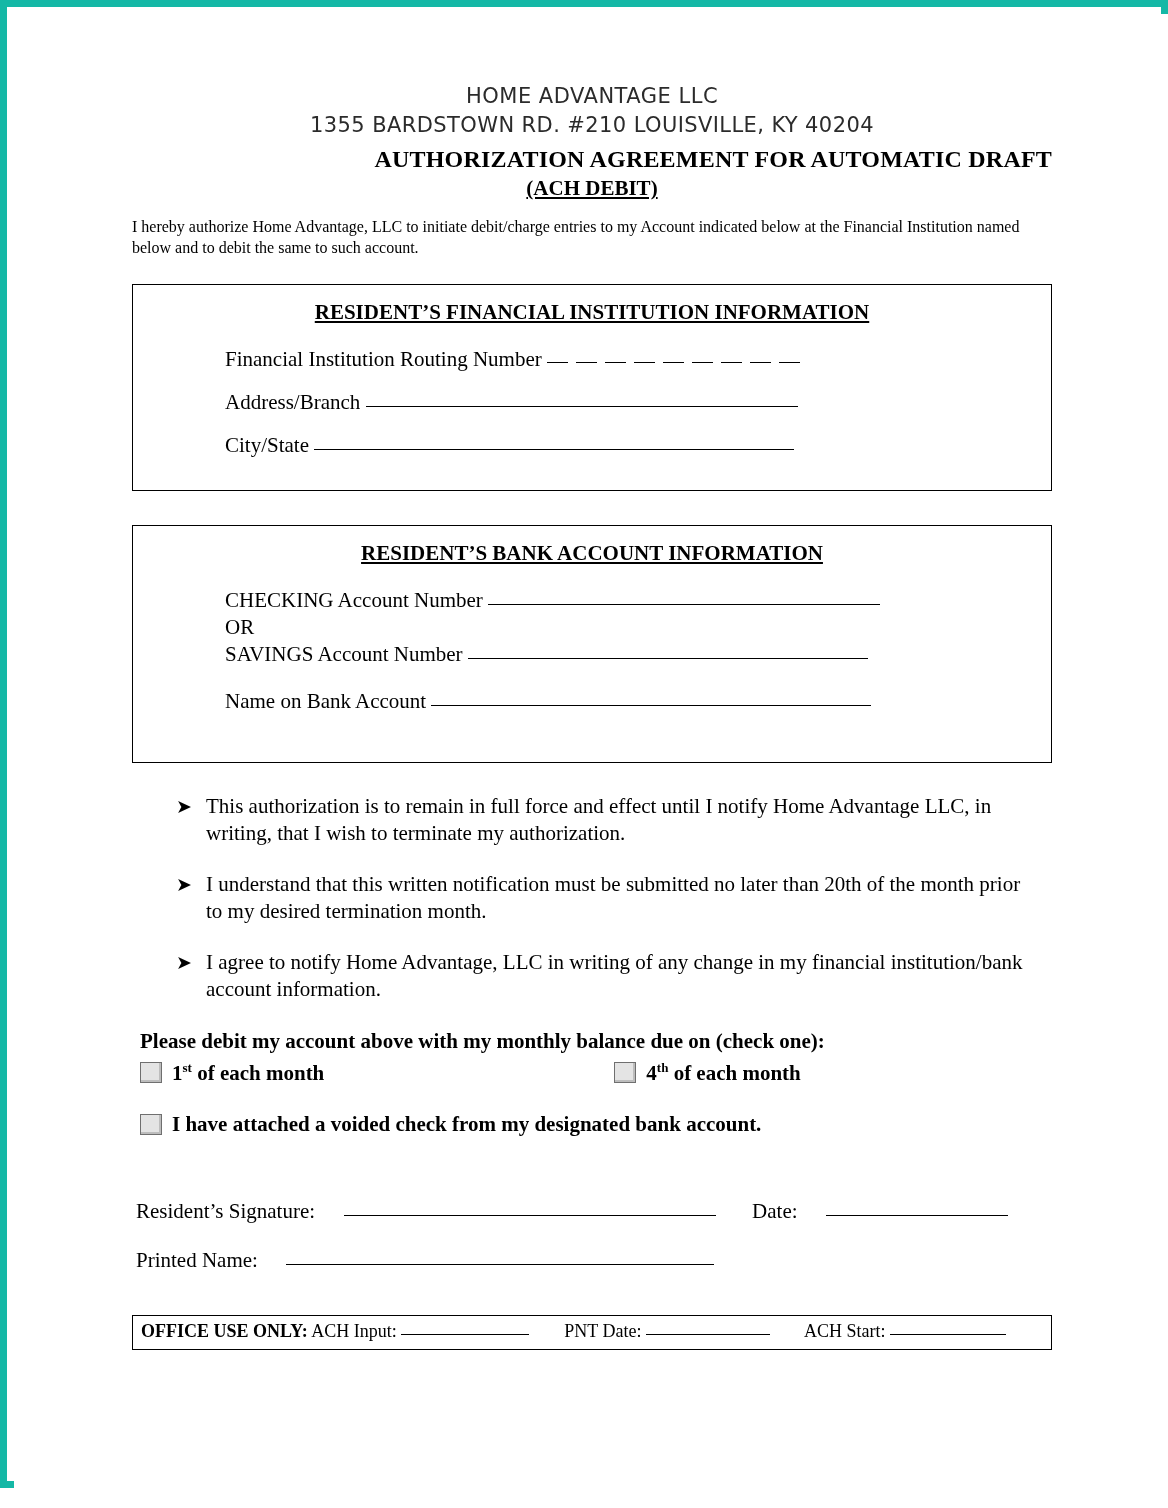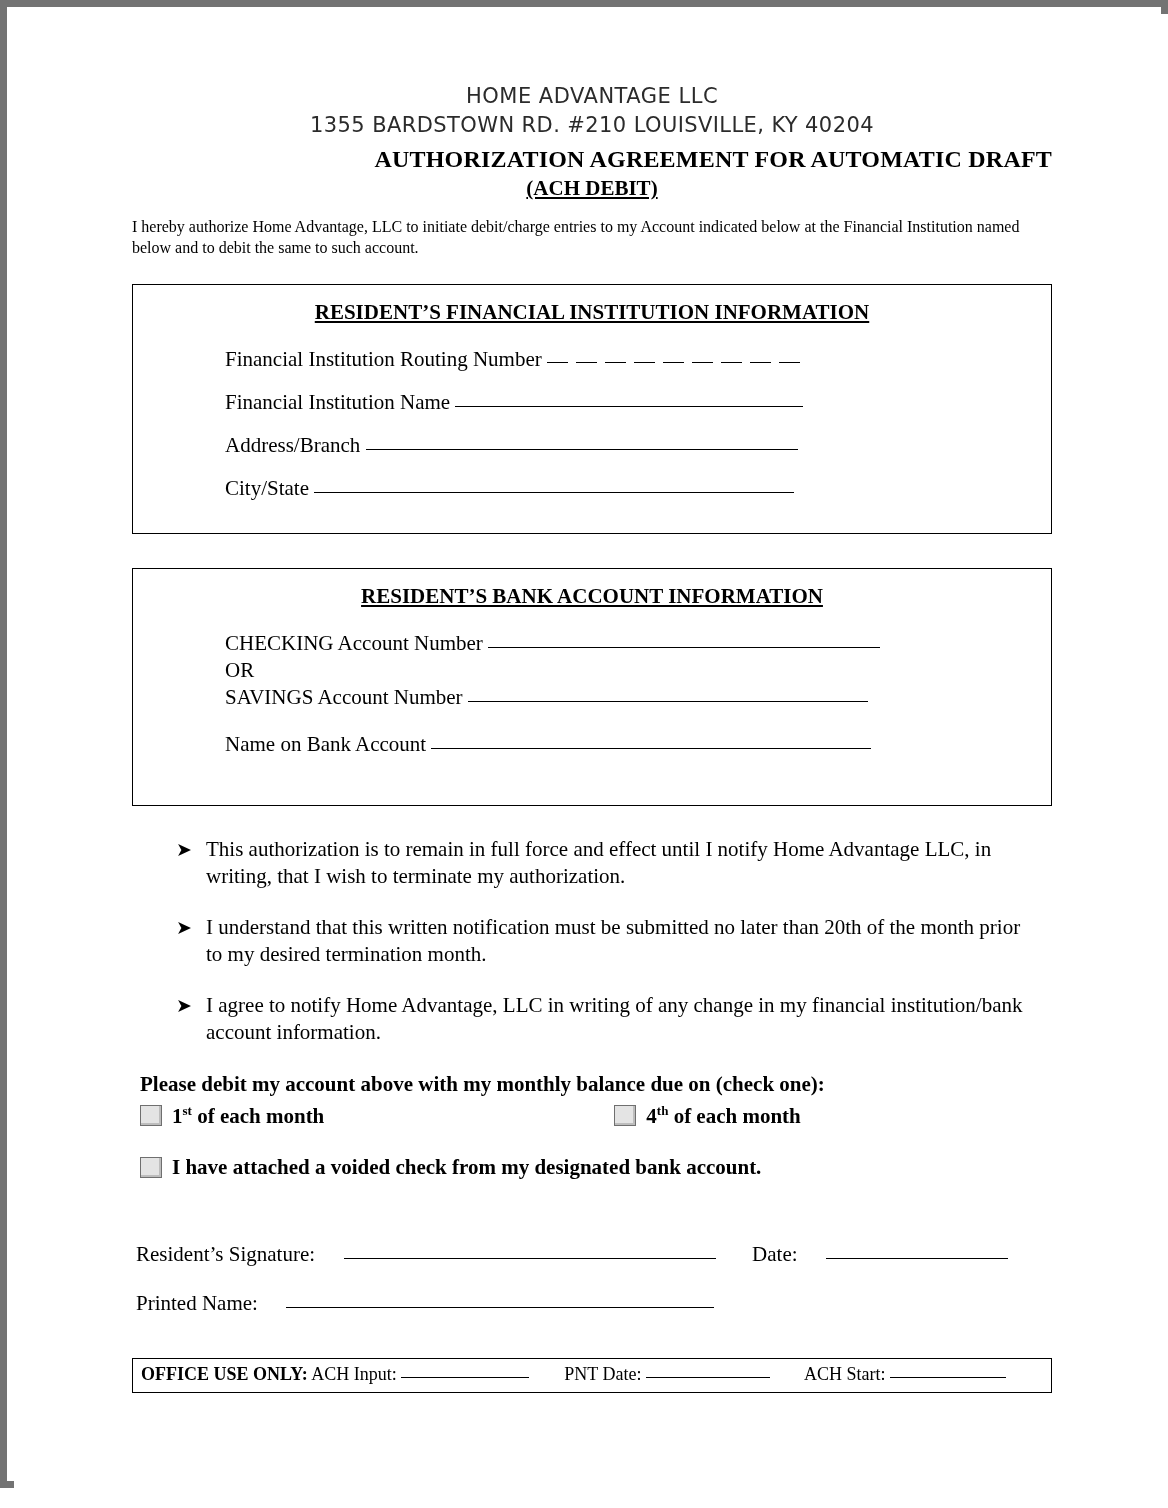--- a/index.html
+++ b/index.html
@@ -13,21 +13,21 @@
     font-family: "Liberation Serif", serif;
     color: #000000;
     overflow: hidden;
   }
   .page-frame {
     position: absolute;
     left: 0; top: 0;
     width: 1168px;
     height: 1488px;
     box-sizing: border-box;
-    border: 7px solid #737373;
+    border: 7px solid #14b8a6;
     background: #ffffff;
   }
   .sheet {
     position: absolute;
     left: 7px; top: 7px;
     width: 1154px;
     height: 1494px;
     background: #ffffff;
     box-sizing: border-box;
   }
@@ -225,24 +225,20 @@
         <p class="box-title">RESIDENT’S FINANCIAL INSTITUTION INFORMATION</p>
         <div class="box-body">
 
           <div class="field-row">
             <span class="field-label">Financial Institution Routing Number</span>
             <span class="boxes-blanks">
               <span></span><span></span><span></span><span></span><span></span><span></span><span></span><span></span><span></span>
             </span>
           </div>
 
-          <div class="field-row">
-            <span class="field-label">Financial Institution Name</span>
-            <span class="rule" style="width:348px"></span>
-          </div>
 
           <div class="field-row">
             <span class="field-label">Address/Branch </span>
             <span class="rule" style="width:432px"></span>
           </div>
 
           <div class="field-row" style="margin-bottom:0">
             <span class="field-label">City/State</span>
             <span class="rule" style="width:480px"></span>
           </div>

